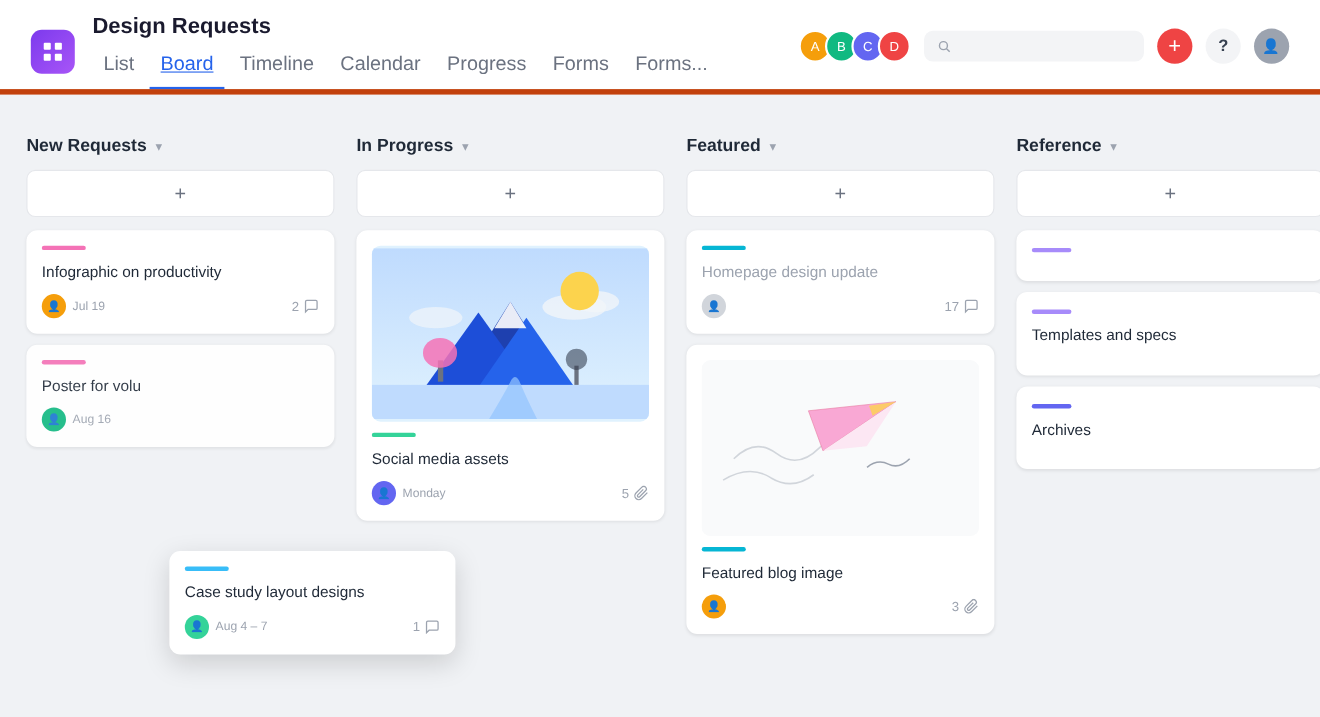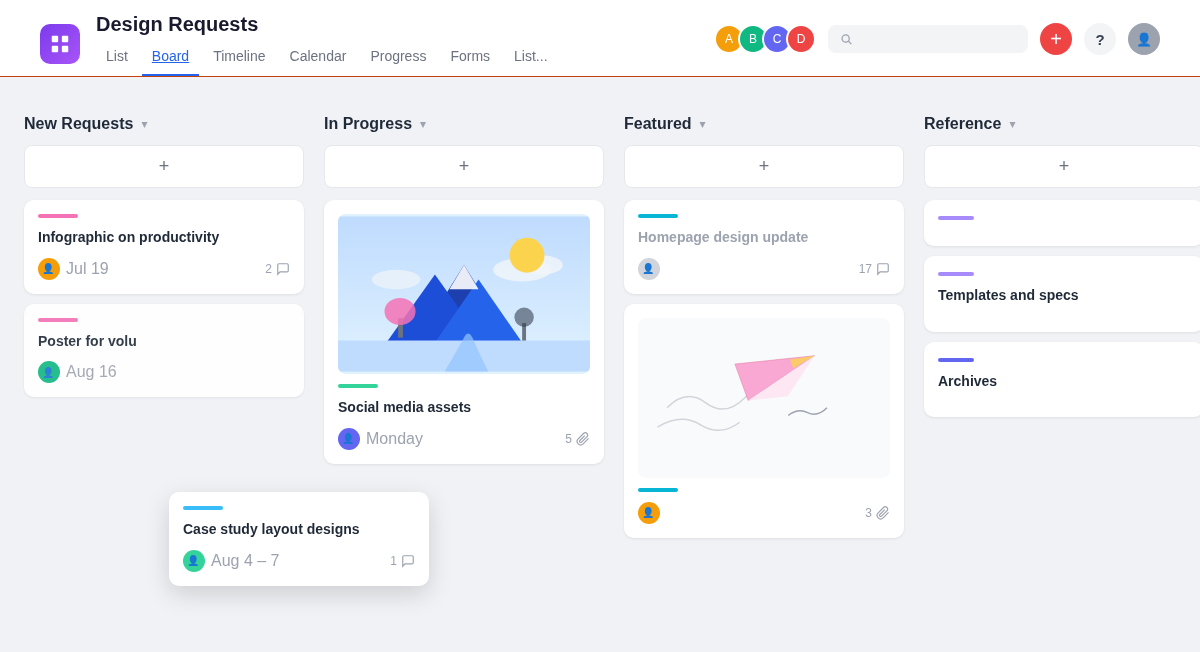--- a/index.html
+++ b/index.html
@@ -5,22 +5,22 @@
     * { box-sizing: border-box; margin: 0; padding: 0; }
     body {
       font-family: -apple-system, BlinkMacSystemFont, 'Segoe UI', sans-serif;
       background: #f0f2f5;
       width: 1200px;
       height: 652px;
       overflow: hidden;
     }
     .header {
       background: #fff;
-      padding: 12px 40px 0;
-      border-bottom: 1px solid #c2410c;
+      padding: 12px 28px 0;
+      border-bottom: 5px solid #c2410c;
       display: flex;
       align-items: center;
       gap: 16px;
     }
     .app-icon {
       width: 40px; height: 40px;
       background: linear-gradient(135deg, #7c3aed, #a855f7);
       border-radius: 10px;
       display: flex; align-items: center; justify-content: center;
       flex-shrink: 0;
@@ -33,21 +33,21 @@
       color: #1a1a2e;
       line-height: 1.2;
     }
     .nav-tabs {
       display: flex;
       gap: 4px;
       margin-top: 6px;
     }
     .nav-tab {
       padding: 6px 10px 10px;
-      font-size: 14px;
+      font-size: 18px;
       color: #6b7280;
       cursor: pointer;
       border-bottom: 2px solid transparent;
       position: relative;
     }
     .nav-tab.active {
       color: #2563eb;
       border-bottom: 2px solid #2563eb;
       text-decoration: underline;
     }
@@ -183,21 +183,21 @@
       cursor: pointer;
     }
     .card-accent {
       height: 4px;
       border-radius: 4px;
       width: 40px;
       margin-bottom: 10px;
     }
     .card-title {
       font-size: 14px;
-      font-weight: 700;
+      font-weight: 400;
       color: #1f2937;
       margin-bottom: 10px;
       line-height: 1.4;
     }
     .card-meta {
       display: flex;
       align-items: center;
       justify-content: space-between;
     }
     .card-user {
@@ -207,21 +207,21 @@
     }
     .card-avatar {
       width: 22px; height: 22px;
       border-radius: 50%;
       background: #9ca3af;
       display: flex; align-items: center; justify-content: center;
       font-size: 10px;
       color: #fff;
     }
     .card-date {
-      font-size: 16px;
+      font-size: 11px;
       color: #9ca3af;
     }
     .card-comments {
       display: flex;
       align-items: center;
       gap: 4px;
       font-size: 12px;
       color: #9ca3af;
     }
     .card-image {
@@ -247,21 +247,21 @@
       color: #9ca3af;
     }
 
     
     .floating-card {
       background: #fff;
       border-radius: 10px;
       padding: 14px;
       box-shadow: 0 8px 24px rgba(0,0,0,0.15);
       position: absolute;
-      left: 169px;
+      left: 154px;
       top: 415px;
       width: 260px;
       z-index: 10;
     }
 
     .reference-column .card {
       padding: 16px 14px;
     }
     .reference-column .card-accent {
       width: 36px;
@@ -298,21 +298,21 @@
   </div>
   <div class="header-title-area">
     <div class="project-title">Design Requests</div>
     <nav class="nav-tabs">
       <div class="nav-tab">List</div>
       <div class="nav-tab active">Board</div>
       <div class="nav-tab">Timeline</div>
       <div class="nav-tab">Calendar</div>
       <div class="nav-tab">Progress</div>
       <div class="nav-tab">Forms</div>
-      <div class="nav-tab">List...</div>
+      <div class="nav-tab">Forms...</div>
     </nav>
   </div>
   <div class="header-right">
     <div class="avatars">
       <div class="avatar avatar-1">A</div>
       <div class="avatar avatar-2">B</div>
       <div class="avatar avatar-3">C</div>
       <div class="avatar avatar-4">D</div>
     </div>
     <div class="search-bar">
@@ -466,20 +466,21 @@
 
               <polygon points="0,0 80,20 40,10" fill="#ec4899" opacity="0.4"></polygon>
 
               <polygon points="55,15 80,20 55,25" fill="#fcd34d" opacity="0.8"></polygon>
             </g>
 
             <path d="M195,90 Q185,100 175,95 Q165,90 155,98" fill="none" stroke="#9ca3af" stroke-width="1.5"></path>
           </svg>
         </div>
         <div class="card-accent accent-teal"></div>
+        <div class="card-title">Featured blog image</div>
         <div class="card-meta">
           <div class="card-user">
             <div class="card-avatar" style="background:#f59e0b;">👤</div>
           </div>
           <div class="card-comments">
             <span>3</span>
             <svg width="14" height="14" viewBox="0 0 24 24" fill="none" stroke="#9ca3af" stroke-width="2">
                 <path d="M21.44 11.05l-9.19 9.19a6 6 0 01-8.49-8.49l9.19-9.19a4 4 0 015.66 5.66l-9.2 9.19a2 2 0 01-2.83-2.83l8.49-8.48"></path>
               </svg>
           </div>

